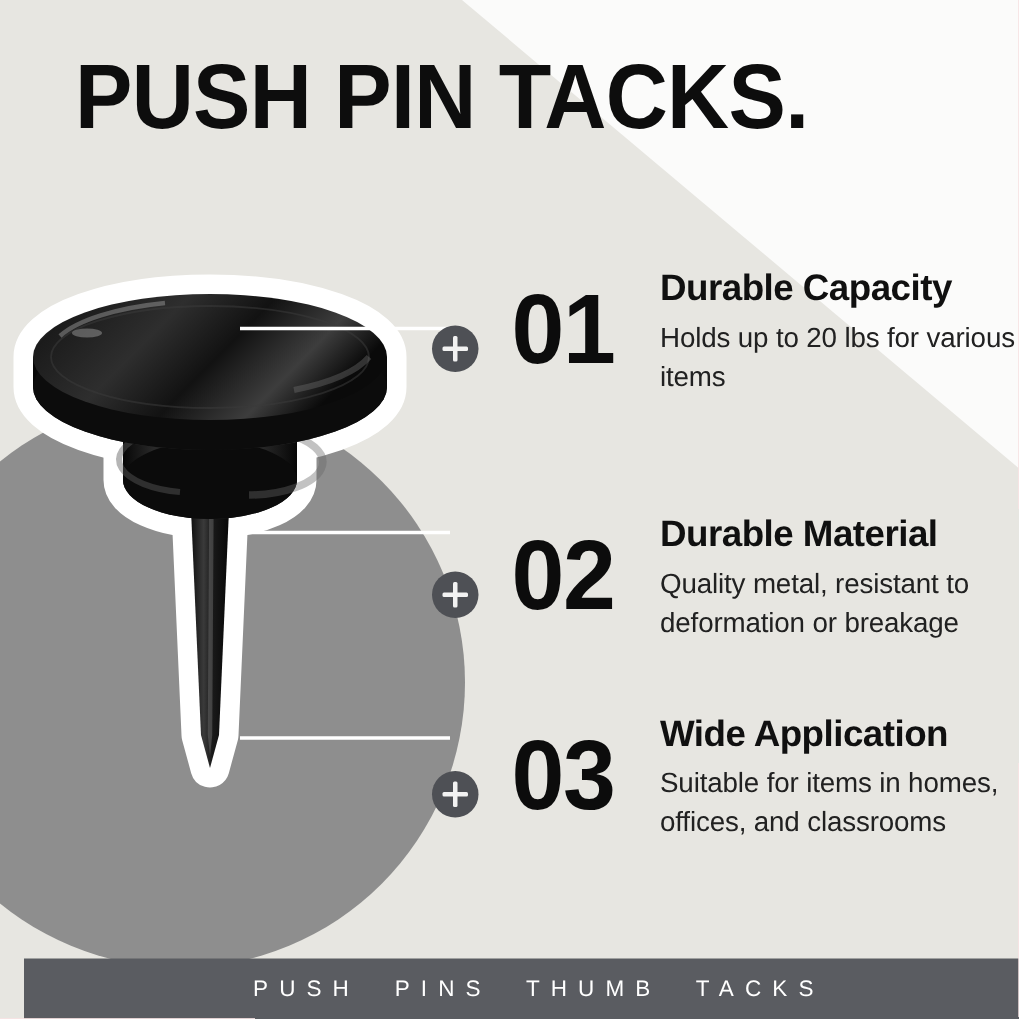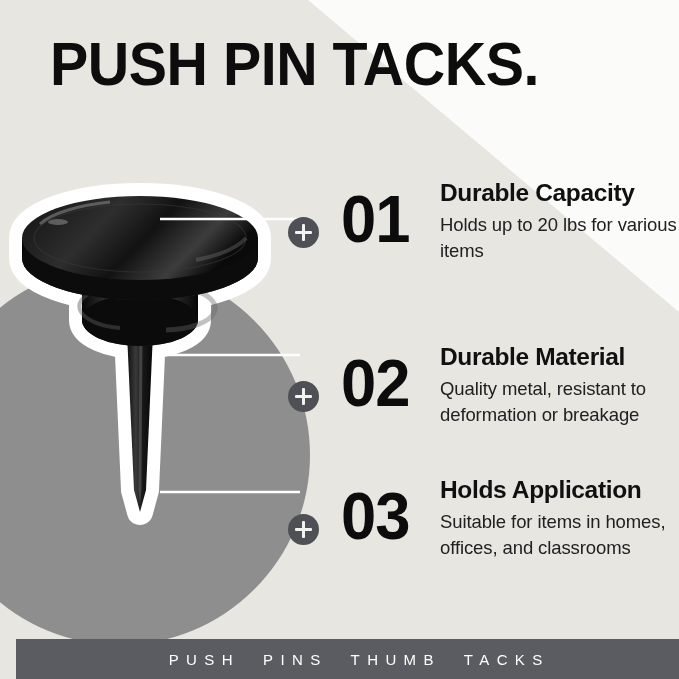--- a/index.html
+++ b/index.html
@@ -259,21 +259,21 @@
     </div>
   </div>
 
   <div class="feature" id="feature-2">
     <div class="plus-badge">
       <div class="bar-h"></div>
       <div class="bar-v"></div>
     </div>
     <div class="num">03</div>
     <div class="ftext">
-      <div class="ftitle">Holds Application</div>
+      <div class="ftitle">Wide Application</div>
       <div class="fdesc">Suitable for items in homes, offices, and classrooms</div>
     </div>
   </div>
 
   <div id="bottom-bar">
     <div id="bottom-bar-text">PUSH  PINS  THUMB  TACKS</div>
   </div>
 
 </div>
 

